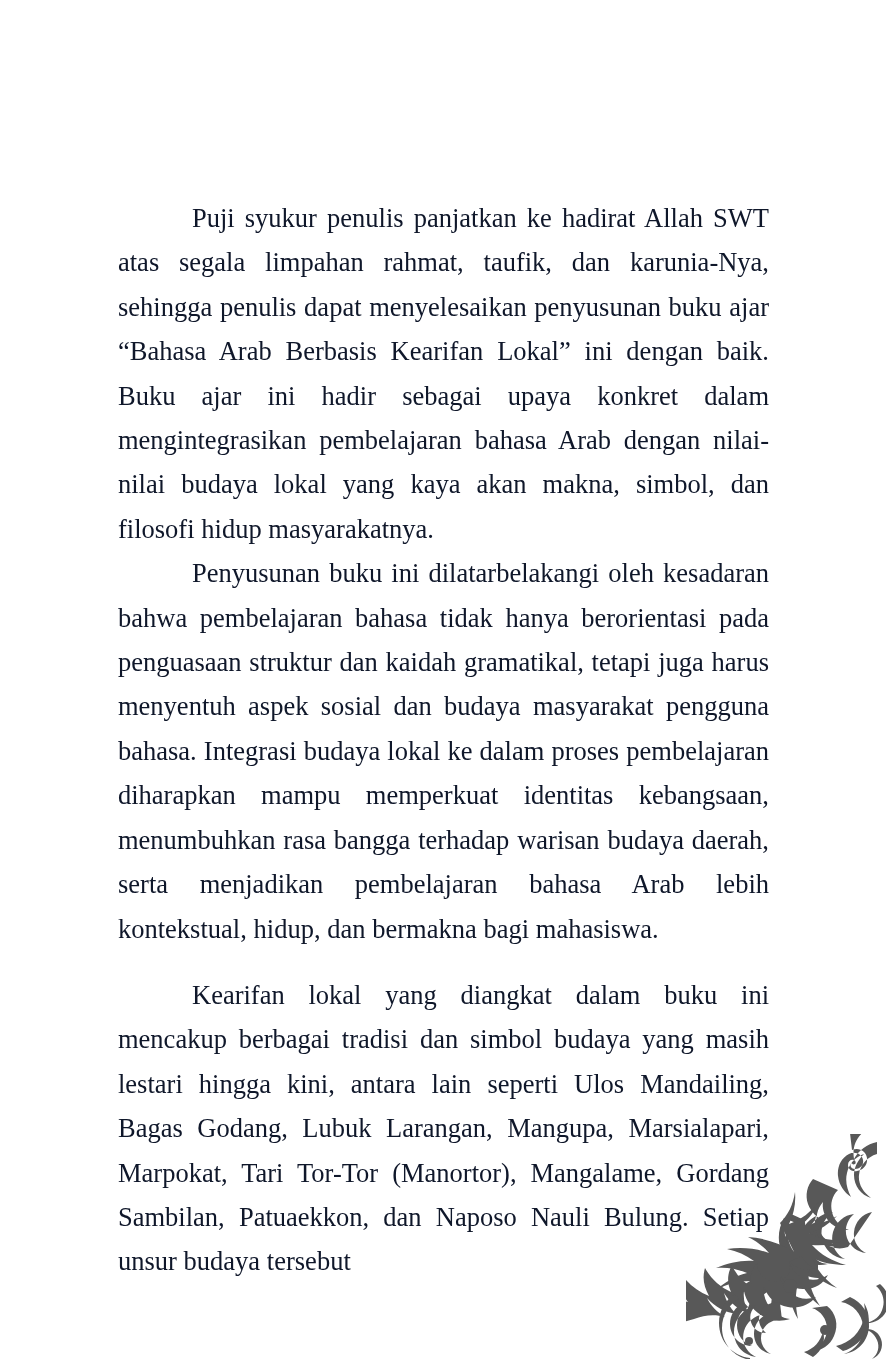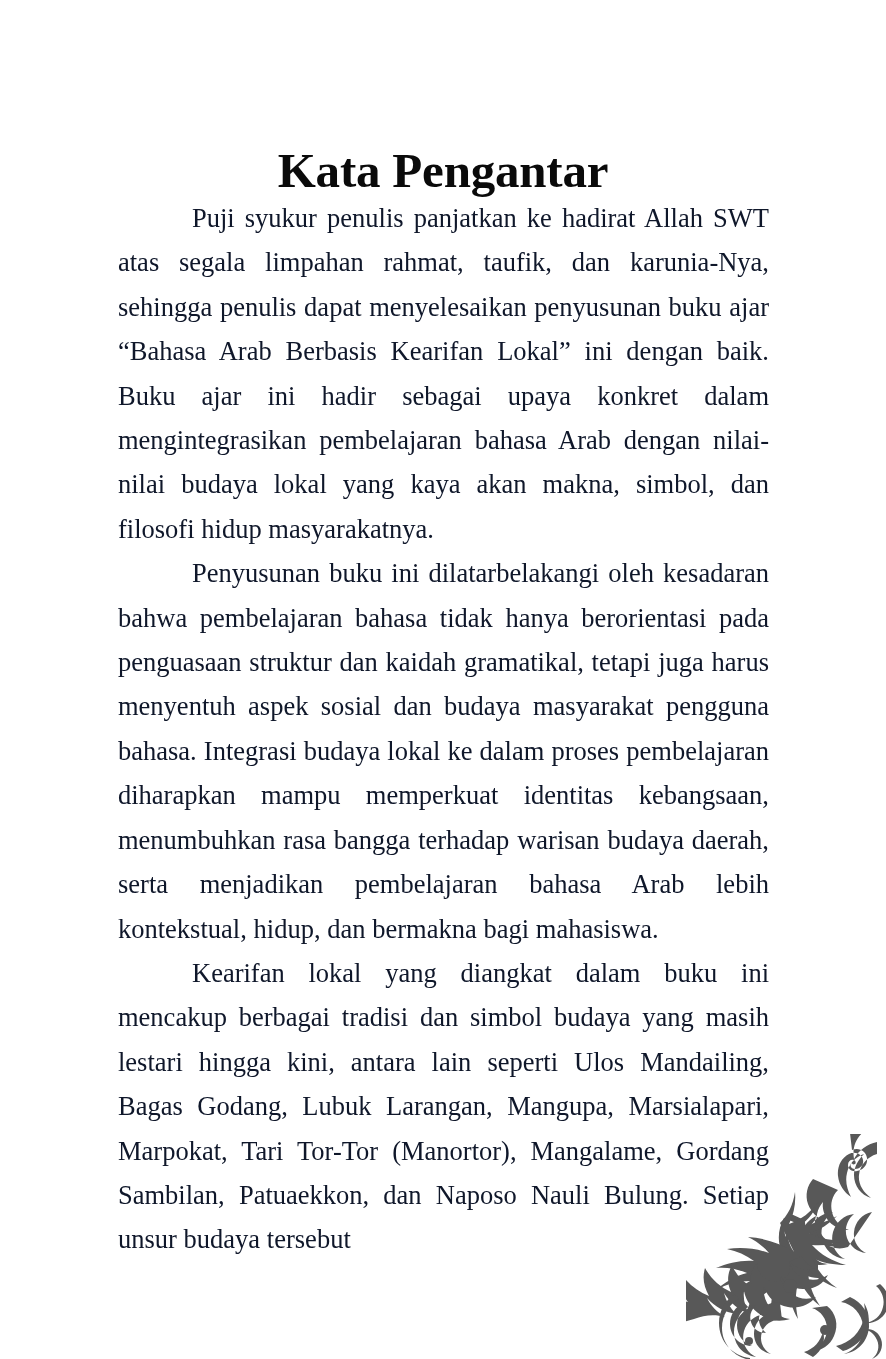--- a/index.html
+++ b/index.html
@@ -49,20 +49,21 @@
     line-height: 44.4px;
     text-align: justify;
     text-justify: inter-word;
     text-indent: 74px;
     color: #0f172a;
     hyphens: none;
     word-spacing: 0.1px;
   }
   .body-paragraph:last-child {
     text-align: justify;
+    margin-top: 22px;
   }
 
   
   #footer {
     position: absolute;
     left: 213px;
     top: 1240px;
     width: 560px;
     font-size: 20.5px;
     line-height: 28px;
@@ -84,21 +85,20 @@
     display: block;
     width: 100%;
     height: 100%;
   }
 </style>
 </head>
 <body>
 
 <div id="page">
 
-  <h1 id="page-title">Kata Pengantar</h1>
 
   <div id="body-column">
     <p class="body-paragraph">Puji syukur penulis panjatkan ke hadirat Allah SWT atas segala limpahan rahmat, taufik, dan karunia-Nya, sehingga penulis dapat menyelesaikan penyusunan buku ajar “Bahasa Arab Berbasis Kearifan Lokal” ini dengan baik. Buku ajar ini hadir sebagai upaya konkret dalam mengintegrasikan pembelajaran bahasa Arab dengan nilai-nilai budaya lokal yang kaya akan makna, simbol, dan filosofi hidup masyarakatnya.</p>
     <p class="body-paragraph">Penyusunan buku ini dilatarbelakangi oleh kesadaran bahwa pembelajaran bahasa tidak hanya berorientasi pada penguasaan struktur dan kaidah gramatikal, tetapi juga harus menyentuh aspek sosial dan budaya masyarakat pengguna bahasa. Integrasi budaya lokal ke dalam proses pembelajaran diharapkan mampu memperkuat identitas kebangsaan, menumbuhkan rasa bangga terhadap warisan budaya daerah, serta menjadikan pembelajaran bahasa Arab lebih kontekstual, hidup, dan bermakna bagi mahasiswa.</p>
     <p class="body-paragraph">Kearifan lokal yang diangkat dalam buku ini mencakup berbagai tradisi dan simbol budaya yang masih lestari hingga kini, antara lain seperti Ulos Mandailing, Bagas Godang, Lubuk Larangan, Mangupa, Marsialapari, Marpokat, Tari Tor-Tor (Manortor), Mangalame, Gordang Sambilan, Patuaekkon, dan Naposo Nauli Bulung. Setiap unsur budaya tersebut</p>
   </div>
 
 
   <div id="corner-ornament">
     <svg viewBox="0 0 200 225" xmlns="http://www.w3.org/2000/svg" aria-hidden="true">

